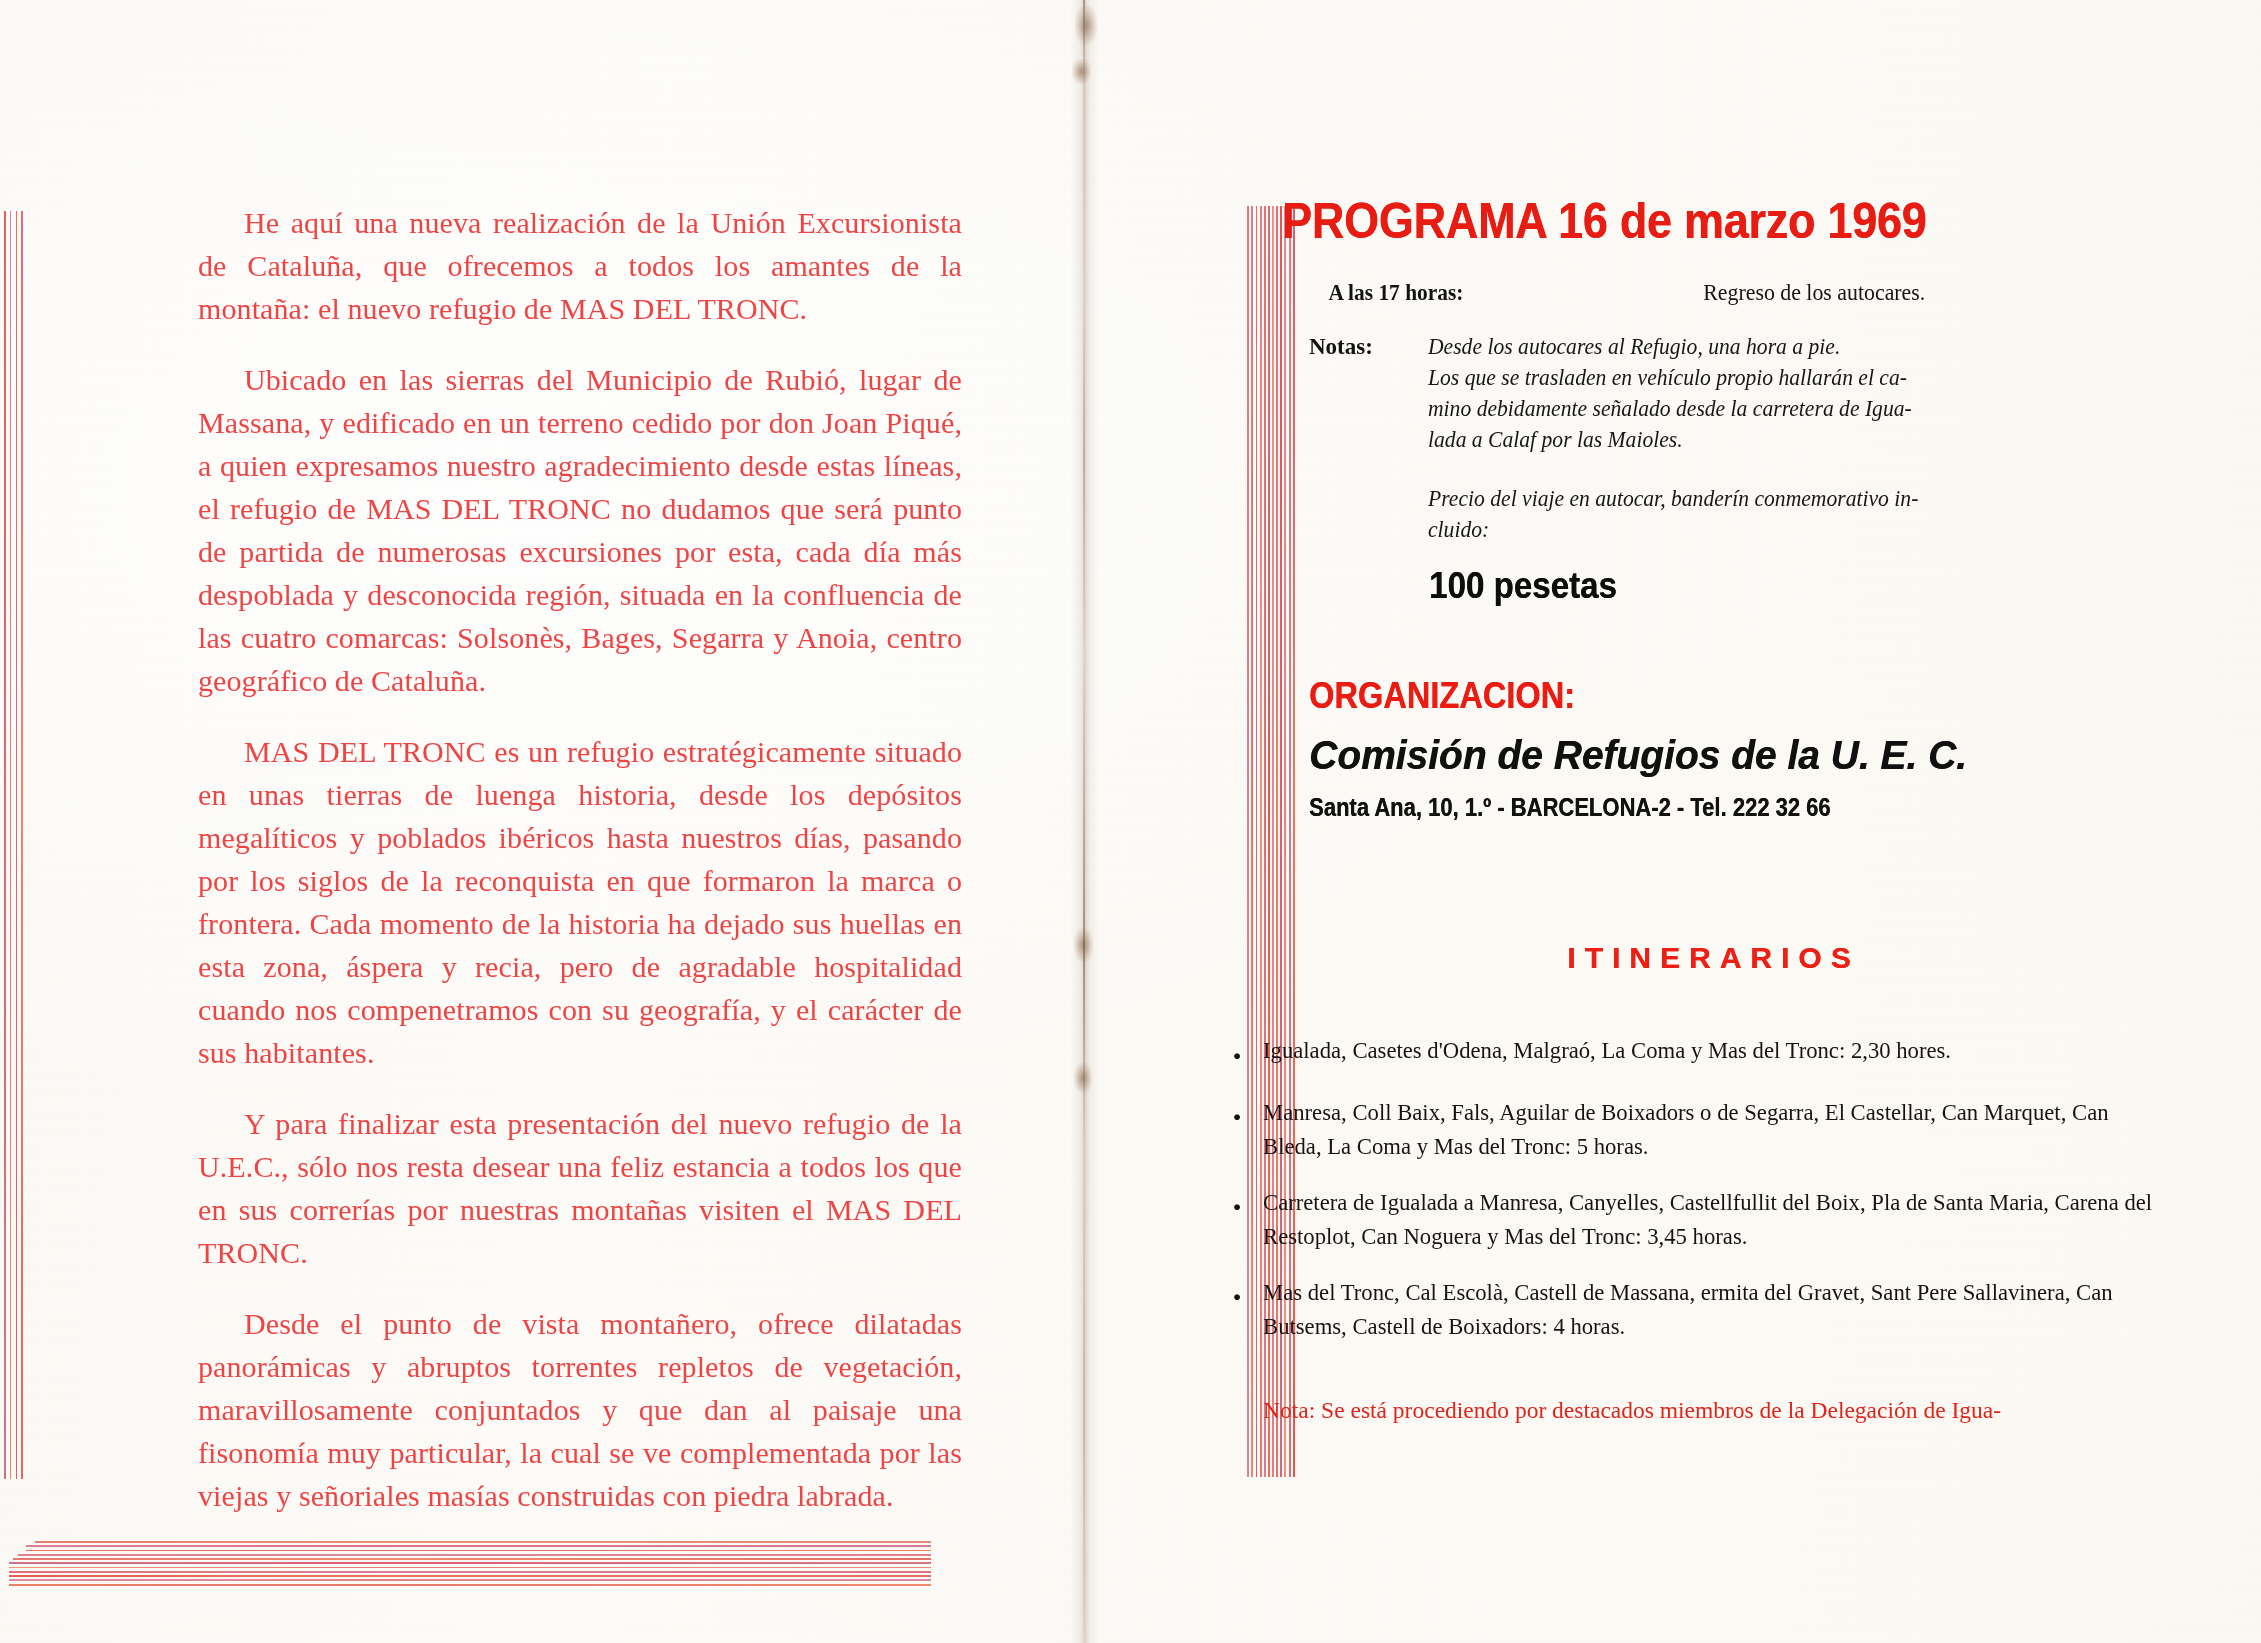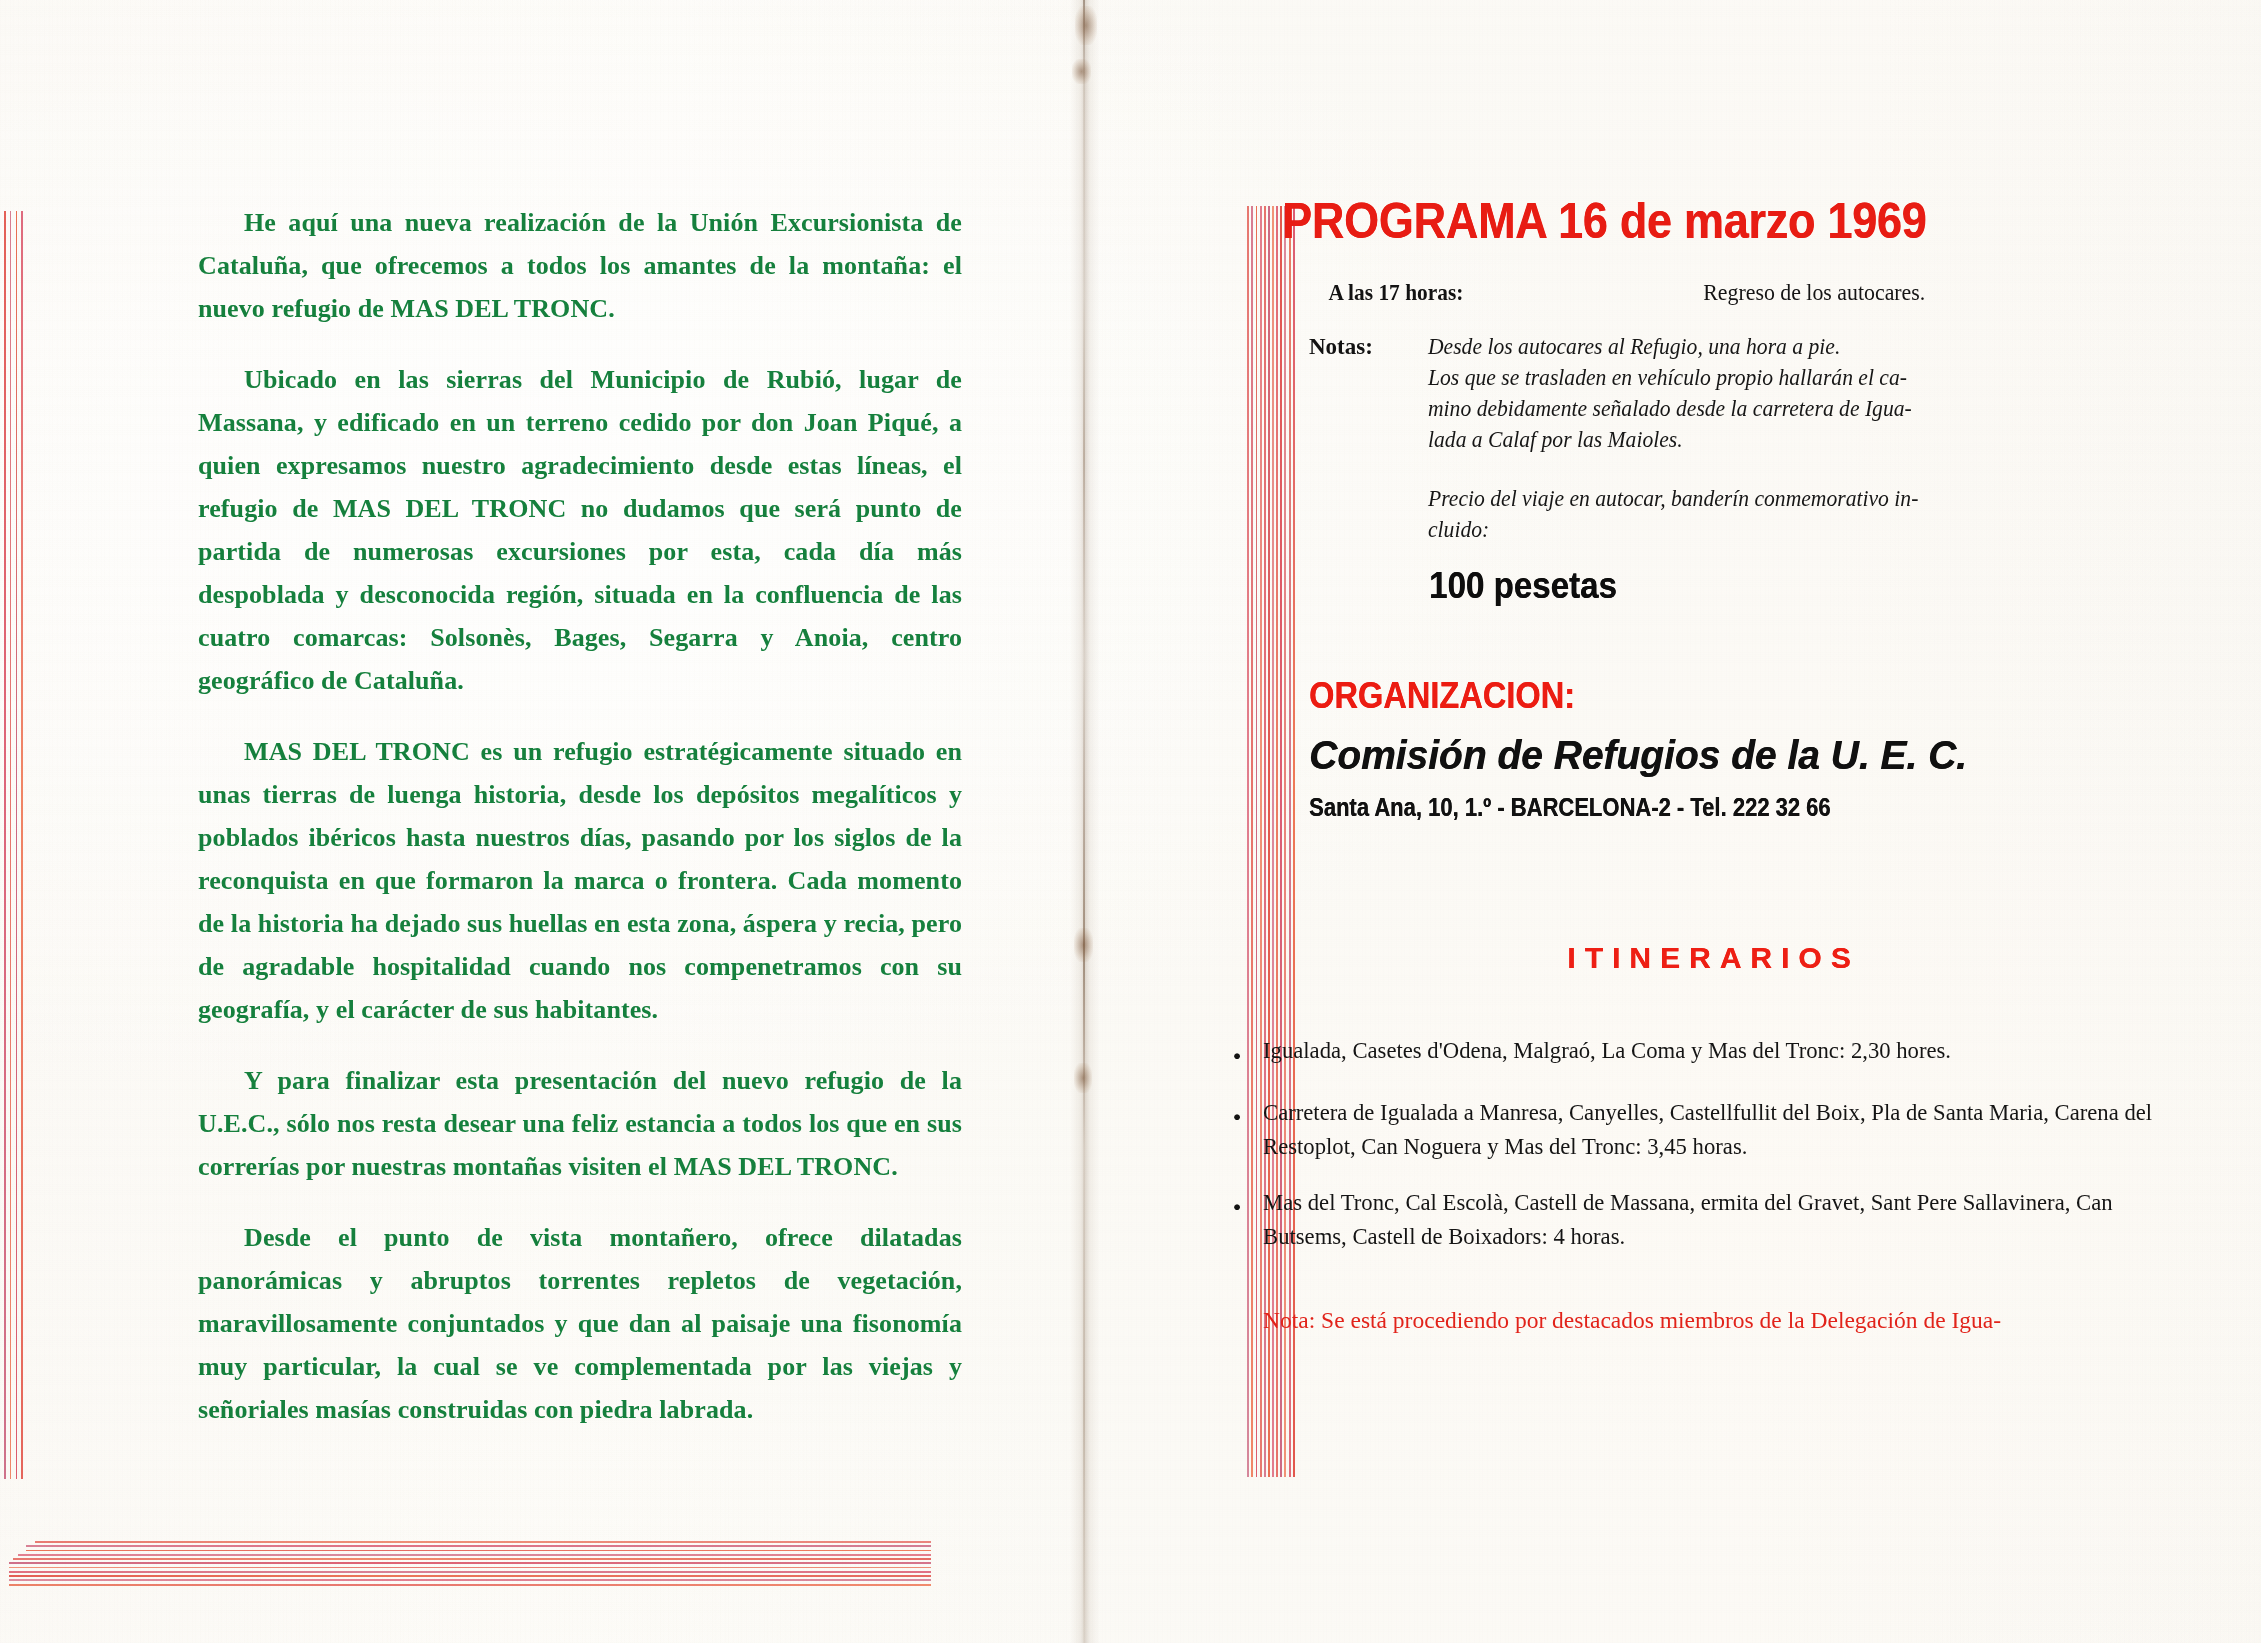--- a/index.html
+++ b/index.html
@@ -86,24 +86,24 @@
   }
 
   
   #left-col {
     position: absolute;
     left: 198px; top: 201px;
     width: 764px;
   }
   .body-par {
     font-family: "Liberation Serif", serif;
-    font-weight: bold;
-    font-size: 26px;
+    font-weight: normal;
+    font-size: 30px;
     line-height: 43px;
-    color: #15803d;
+    color: #ef4444;
     text-align: justify;
     text-indent: 46px;
     margin-bottom: 28px;
     letter-spacing: 0.1px;
   }
   .body-par:last-child { margin-bottom: 0; }
 
   
   #right-col {
     position: absolute;
@@ -366,20 +366,24 @@
 
     <div class="itin-heading">ITINERARIOS</div>
 
     <div id="itin-list">
       <div class="itin-item">
         <span class="itin-bullet"></span>
         <span class="itin-text">Igualada, Casetes d'Odena, Malgraó, La Coma y Mas del Tronc: 2,30 hores.</span>
       </div>
       <div class="itin-item">
         <span class="itin-bullet"></span>
+        <span class="itin-text">Manresa, Coll Baix, Fals, Aguilar de Boixadors o de Segarra, El Castellar, Can Marquet, Can Bleda, La Coma y Mas del Tronc: 5 horas.</span>
+      </div>
+      <div class="itin-item">
+        <span class="itin-bullet"></span>
         <span class="itin-text">Carretera de Igualada a Manresa, Canyelles, Castellfullit del Boix, Pla de Santa Maria, Carena del Restoplot, Can Noguera y Mas del Tronc: 3,45 horas.</span>
       </div>
       <div class="itin-item">
         <span class="itin-bullet"></span>
         <span class="itin-text">Mas del Tronc, Cal Escolà, Castell de Massana, ermita del Gravet, Sant Pere Sallavinera, Can Butsems, Castell de Boixadors: 4 horas.</span>
       </div>
     </div>
 
     <div id="nota-final">
       <span class="nota-bullet">

